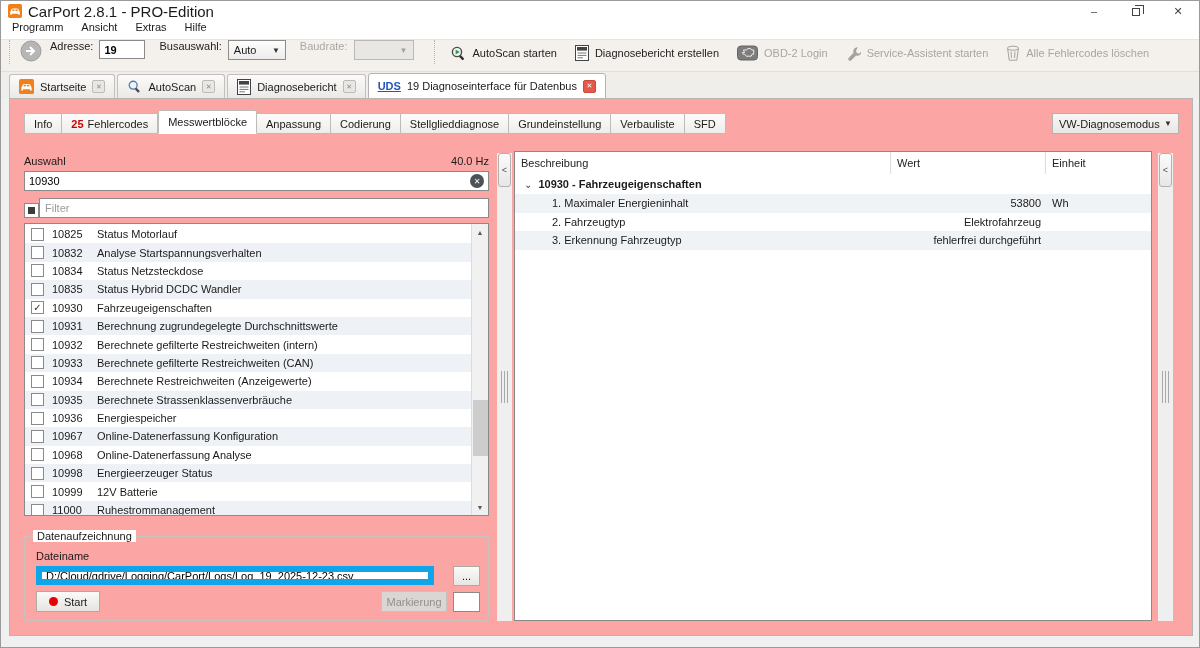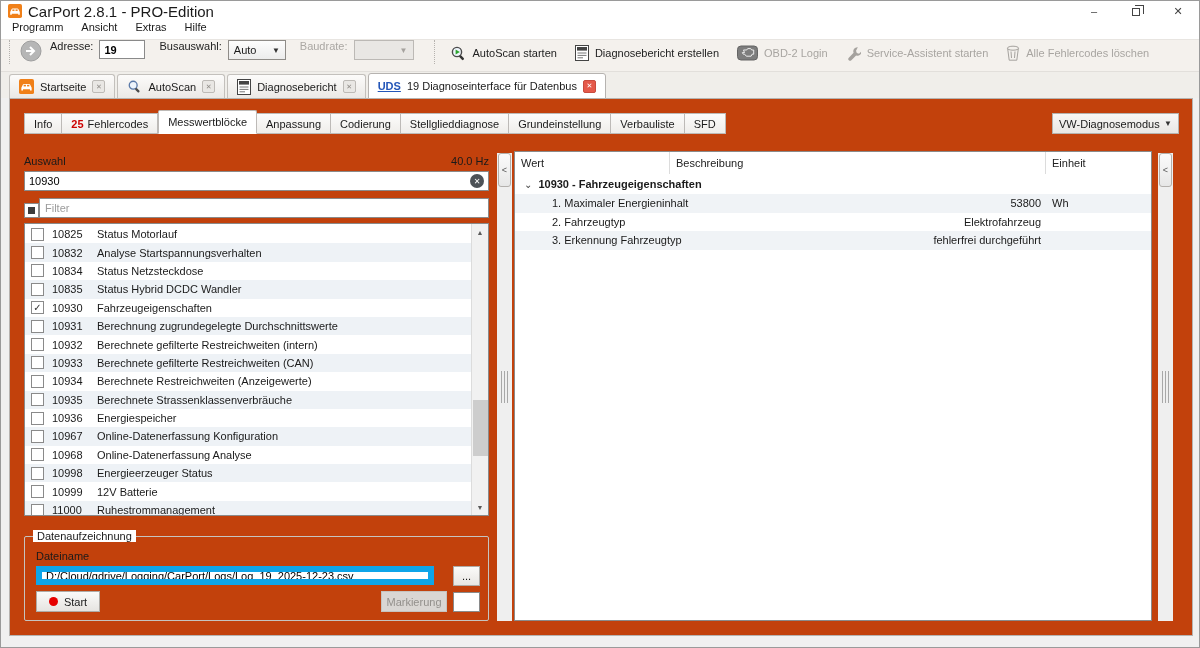--- a/index.html
+++ b/index.html
@@ -40,21 +40,21 @@
 
   
   .tabstrip { height:26px; background:#f0eeea; display:flex; align-items:flex-end; padding-left:8px; position:relative; }
   .dtab { height:24px; display:flex; align-items:center; gap:6px; padding:0 9px; border:1px solid #c3c0bc; border-bottom:none; border-radius:3px 3px 0 0; background:linear-gradient(#fcfbfa,#ebe9e6); margin-right:2px; white-space:nowrap; }
   .dtab.active { background:#fff; height:26px; margin-bottom:-1px; border-bottom:1px solid #fff; position:relative; z-index:3; border-color:#b6b3b0; }
   .dclose { width:13px; height:13px; border:1px solid #bdbab6; background:#e9e7e4; color:#8f8c88; font-size:7px; display:flex; align-items:center; justify-content:center; border-radius:2px; }
   .dclose.red { background:#e5594a; border-color:#c84b3e; color:#fff; }
   .uds { color:#2456b8; font-weight:bold; text-decoration:underline; }
 
   
-  .main-panel { position:absolute; left:8px; top:97px; width:1184px; height:538px; background:#c2410c; border:1px solid #b6b3b0; }
+  .main-panel { position:absolute; left:8px; top:97px; width:1184px; height:538px; background:#fca5a5; border:1px solid #b6b3b0; }
 
   
   .inner-tabs { position:absolute; top:11px; left:14px; display:flex; align-items:flex-end; height:24px; z-index:2; }
   .itab { height:21px; padding:0 9px; display:flex; align-items:center; gap:4px; border:1px solid #bdbab7; border-left:none; background:linear-gradient(#fcfcfb,#efedea); white-space:nowrap; }
   .itab:first-child { border-left:1px solid #bdbab7; }
   .itab.active { background:#fff; height:24px; border-bottom:1px solid #fff; border-left:1px solid #bdbab7; border-radius:2px 2px 0 0; position:relative; z-index:2; }
   .count-red { color:#cc0000; font-weight:bold; }
   .mode-select { position:absolute; top:14px; right:13px; width:127px; height:21px; border:1px solid #b5b2ae; background:linear-gradient(#f8f7f6,#e9e7e4); display:flex; align-items:center; justify-content:space-between; padding:0 6px; }
   .mode-select .caret { font-size:8px; color:#333; }
 
@@ -425,22 +425,22 @@
       <span class="split-btn">&lt;</span>
       <span class="split-grip">
           <i></i>
           <i></i>
           <i></i>
         </span>
     </div>
 
     <div class="value-panel">
       <div class="vt-header">
+        <span class="hc hc-desc">Beschreibung</span>
         <span class="hc hc-wert">Wert</span>
-        <span class="hc hc-desc">Beschreibung</span>
         <span class="hc hc-ein">Einheit</span>
       </div>
       <div class="vt-group">
         <span class="vt-exp">⌄</span>
         <span>10930 - Fahrzeugeigenschaften</span>
       </div>
       <div id="vt-rows">
           <div class="vt-row">
             <span class="vt-desc">1. Maximaler Energieninhalt</span>
             <span class="vt-wert">53800</span>

